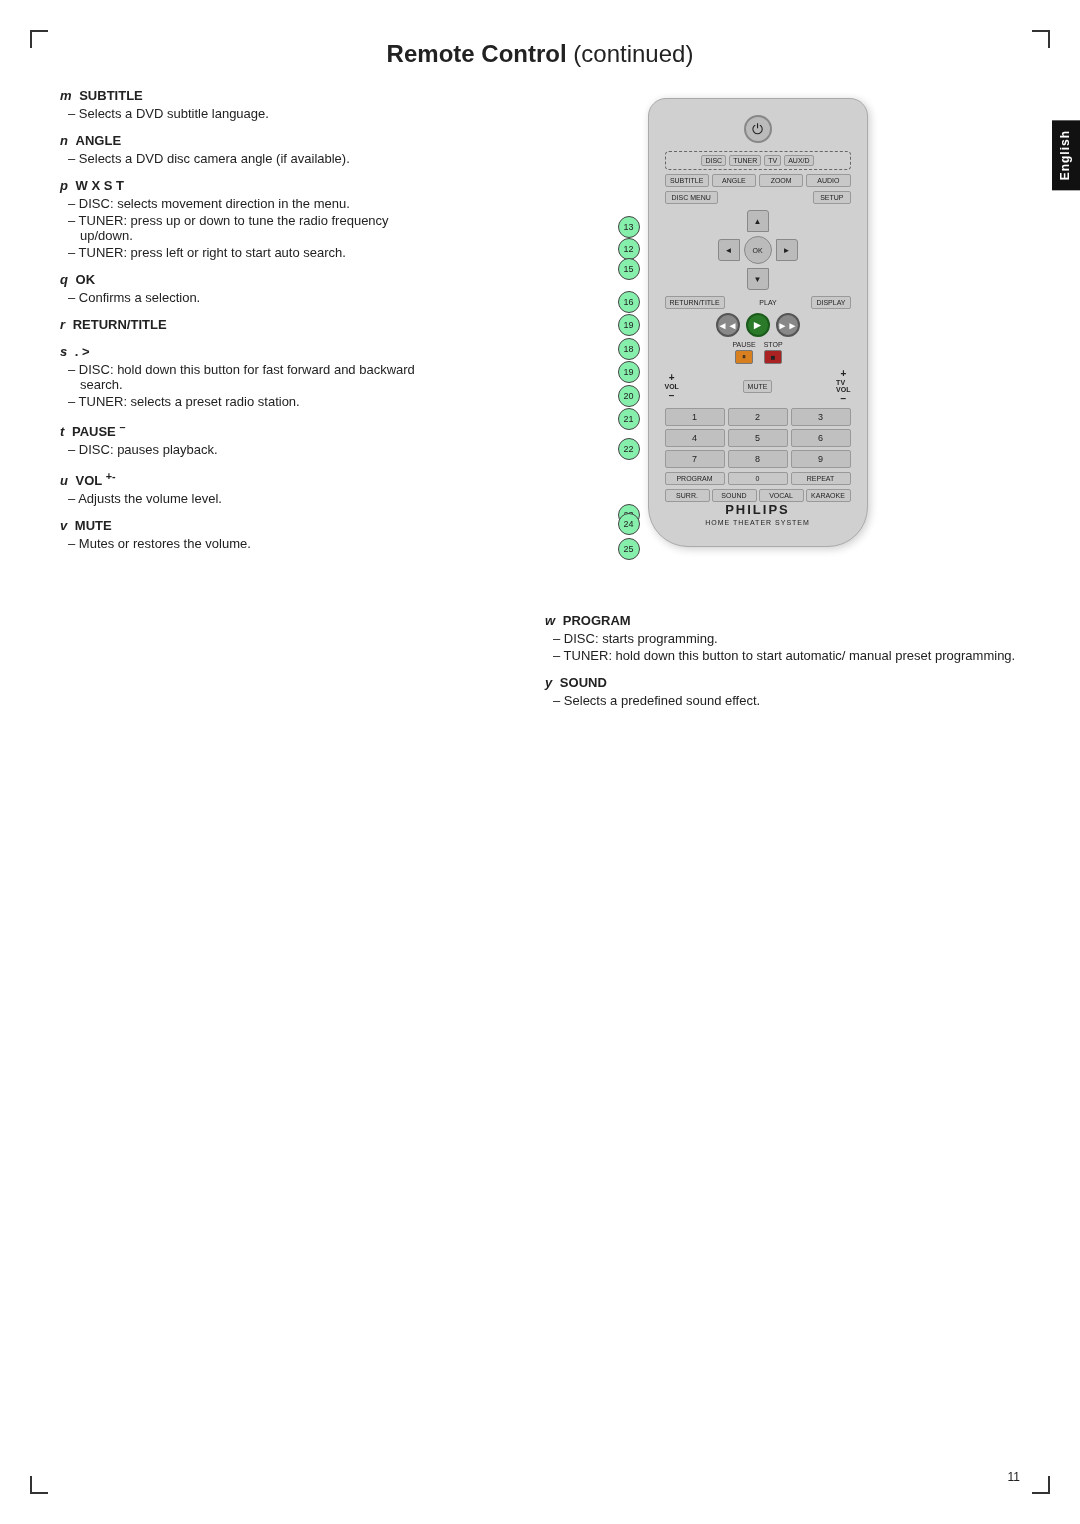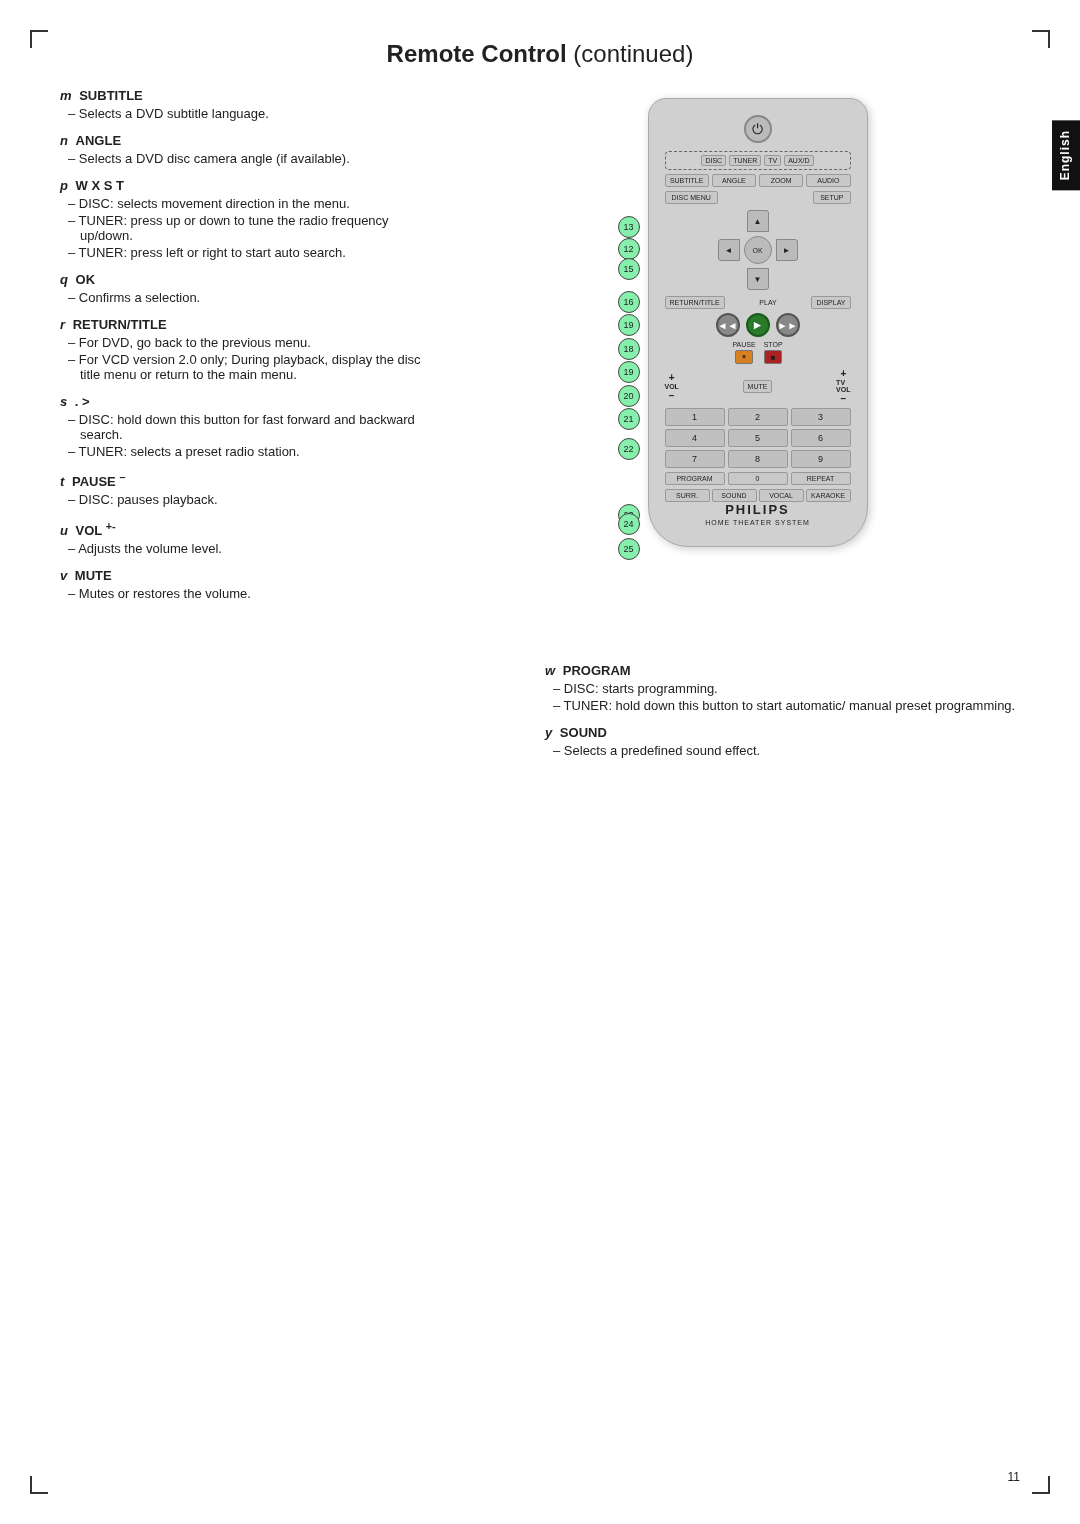--- a/index.html
+++ b/index.html
@@ -502,24 +502,20 @@
       <div class="section-body">
         <div class="item">Confirms a selection.</div>
       </div>
     </div>
 
     <div class="section">
       <div class="section-title">
         <span class="section-letter">r</span>
         <strong>RETURN/TITLE</strong>
       </div>
-      <div class="section-body">
-        <div class="item">For DVD, go back to the previous menu.</div>
-        <div class="item">For VCD version 2.0 only; During playback, display the disc title menu or return to the main menu.</div>
-      </div>
     </div>
 
     <div class="section">
       <div class="section-title">
         <span class="section-letter">s</span>
         <strong>. &gt;</strong>
       </div>
       <div class="section-body">
         <div class="item">DISC: hold down this button for fast forward and backward search.</div>
         <div class="item">TUNER:  selects a preset radio station.</div>

